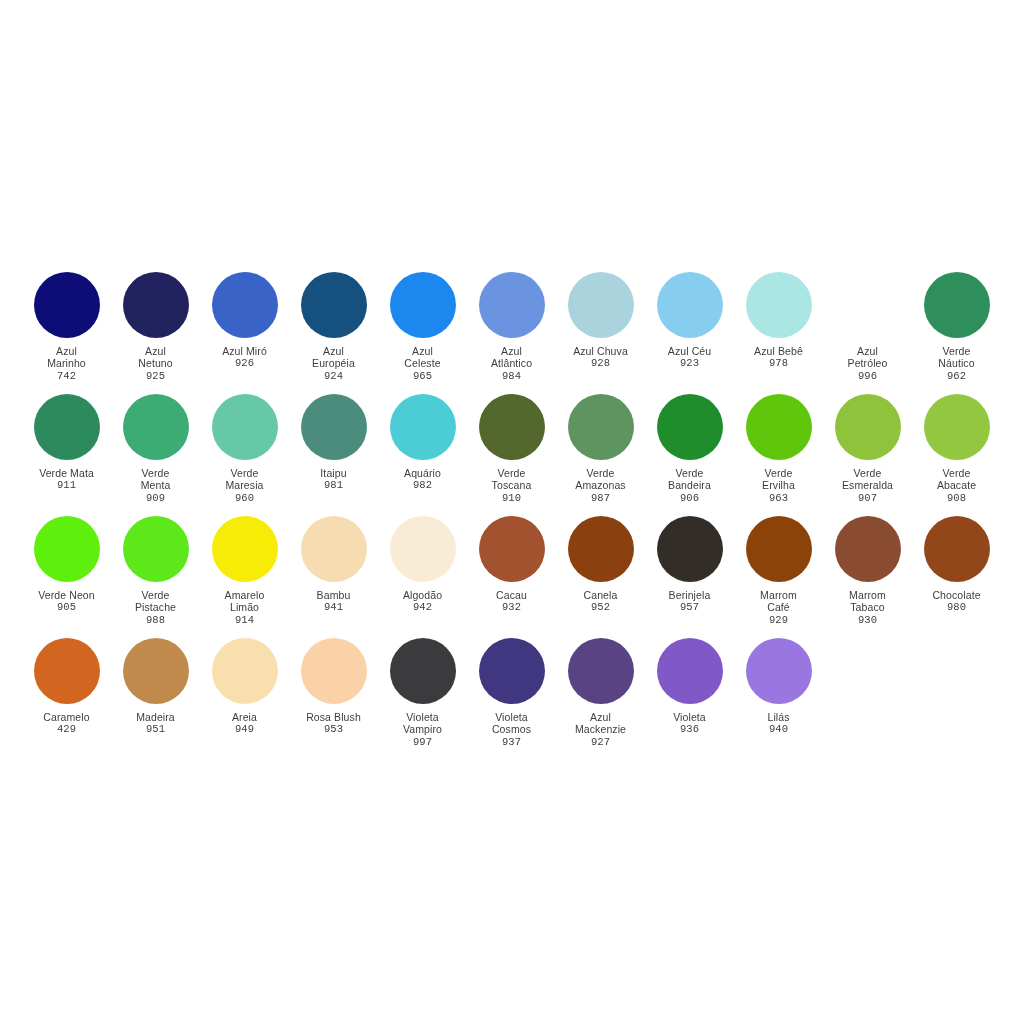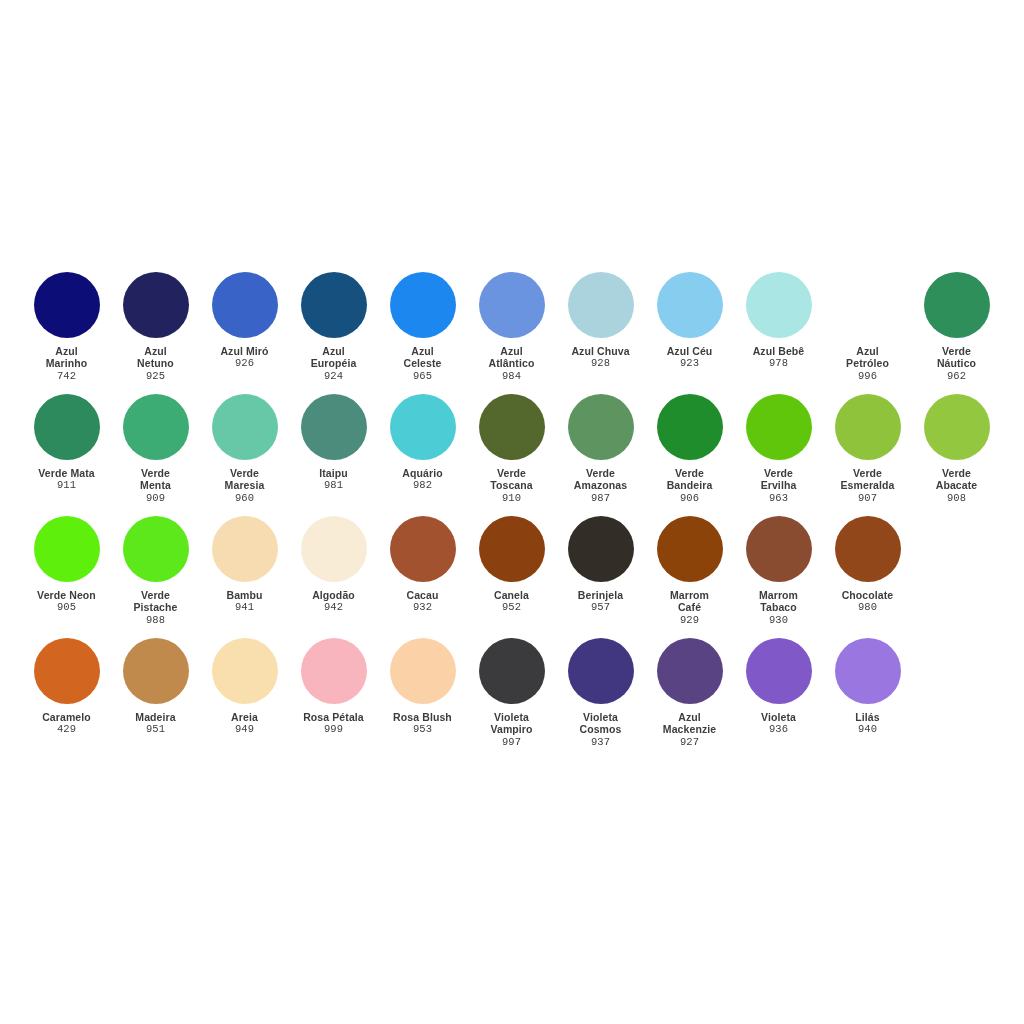--- a/index.html
+++ b/index.html
@@ -59,21 +59,20 @@
     color: #3d3d3d;
     font-size: 10.5px;
     line-height: 12.4px;
     letter-spacing: 0.1px;
     width: 89px;
   }
 
   .swatch-name {
     display: block;
     white-space: pre-line;
-    font-weight: bold;
   }
 
   .swatch-code {
     display: block;
     font-family: Liberation Mono, monospace;
   }
 </style>
 </head>
 <body>
 
@@ -262,20 +261,28 @@
         </div>
         <div class="swatch-cell">
           <span class="swatch-dot" style="background: rgb(92, 232, 26);"></span>
           <div class="swatch-caption">
             <span class="swatch-name">Verde
 Pistache</span>
             <span class="swatch-code">988</span>
           </div>
         </div>
         <div class="swatch-cell">
+          <span class="swatch-dot" style="background: rgb(247, 236, 5);"></span>
+          <div class="swatch-caption">
+            <span class="swatch-name">Amarelo
+Limão</span>
+            <span class="swatch-code">914</span>
+          </div>
+        </div>
+        <div class="swatch-cell">
           <span class="swatch-dot" style="background: rgb(246, 220, 176);"></span>
           <div class="swatch-caption">
             <span class="swatch-name">Bambu</span>
             <span class="swatch-code">941</span>
           </div>
         </div>
         <div class="swatch-cell">
           <span class="swatch-dot" style="background: rgb(248, 236, 214);"></span>
           <div class="swatch-caption">
             <span class="swatch-name">Algodão</span>
@@ -343,27 +350,20 @@
           </div>
         </div>
         <div class="swatch-cell">
           <span class="swatch-dot" style="background: rgb(250, 223, 174);"></span>
           <div class="swatch-caption">
             <span class="swatch-name">Areia</span>
             <span class="swatch-code">949</span>
           </div>
         </div>
         <div class="swatch-cell">
-          <span class="swatch-dot" style="background: rgb(248, 181, 189);"></span>
-          <div class="swatch-caption">
-            <span class="swatch-name">Rosa Pétala</span>
-            <span class="swatch-code">999</span>
-          </div>
-        </div>
-        <div class="swatch-cell">
           <span class="swatch-dot" style="background: rgb(251, 210, 168);"></span>
           <div class="swatch-caption">
             <span class="swatch-name">Rosa Blush</span>
             <span class="swatch-code">953</span>
           </div>
         </div>
         <div class="swatch-cell">
           <span class="swatch-dot" style="background: rgb(59, 59, 61);"></span>
           <div class="swatch-caption">
             <span class="swatch-name">Violeta

